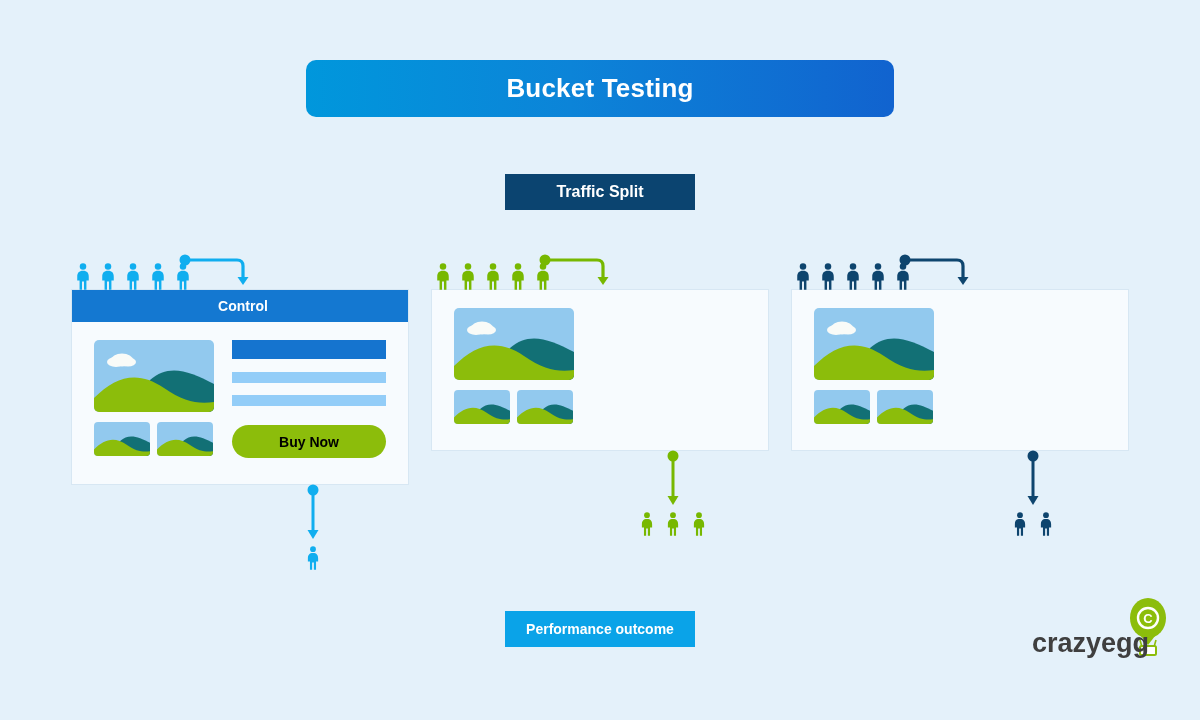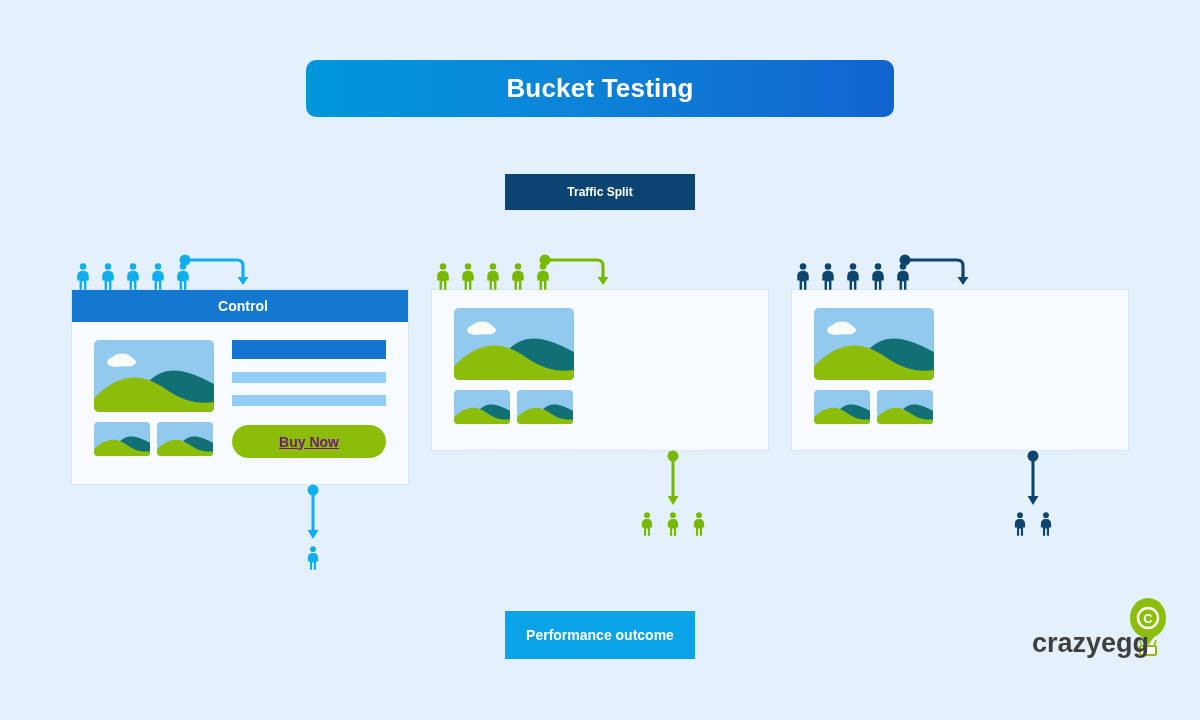--- a/index.html
+++ b/index.html
@@ -42,21 +42,21 @@
     top: 174px;
     width: 190px;
     height: 36px;
     background: #0b4470;
     display: flex;
     align-items: center;
     justify-content: center;
   }
   .traffic-split-text {
     color: #ffffff;
-    font-size: 12px;
+    font-size: 16px;
     font-weight: bold;
   }
 
   
   .column {
     position: absolute;
     top: 240px;
     width: 336px;
   }
   .col-0 { left: 72px; }
@@ -149,24 +149,23 @@
     border-radius: 17px;
     background: #8cbd0b;
     display: flex;
     align-items: center;
     justify-content: center;
     border: none;
     cursor: pointer;
     padding: 0;
   }
   .cta-text {
-    color: #701a75;
+    color: #000000;
     font-size: 14px;
     font-weight: bold;
-    text-decoration: underline;
   }
 
   
   .outcome {
     position: relative;
     height: 100px;
   }
   .outcome-arrow {
     position: absolute;
     left: 0;
@@ -179,21 +178,21 @@
     gap: 10px;
     transform: translateX(-50%);
   }
 
   
   .perf-outcome {
     position: absolute;
     left: 505px;
     top: 611px;
     width: 190px;
-    height: 48px;
+    height: 36px;
     background: #0aa3e8;
     display: flex;
     align-items: center;
     justify-content: center;
   }
   .perf-outcome-text {
     color: #ffffff;
     font-size: 14px;
     font-weight: bold;
   }

